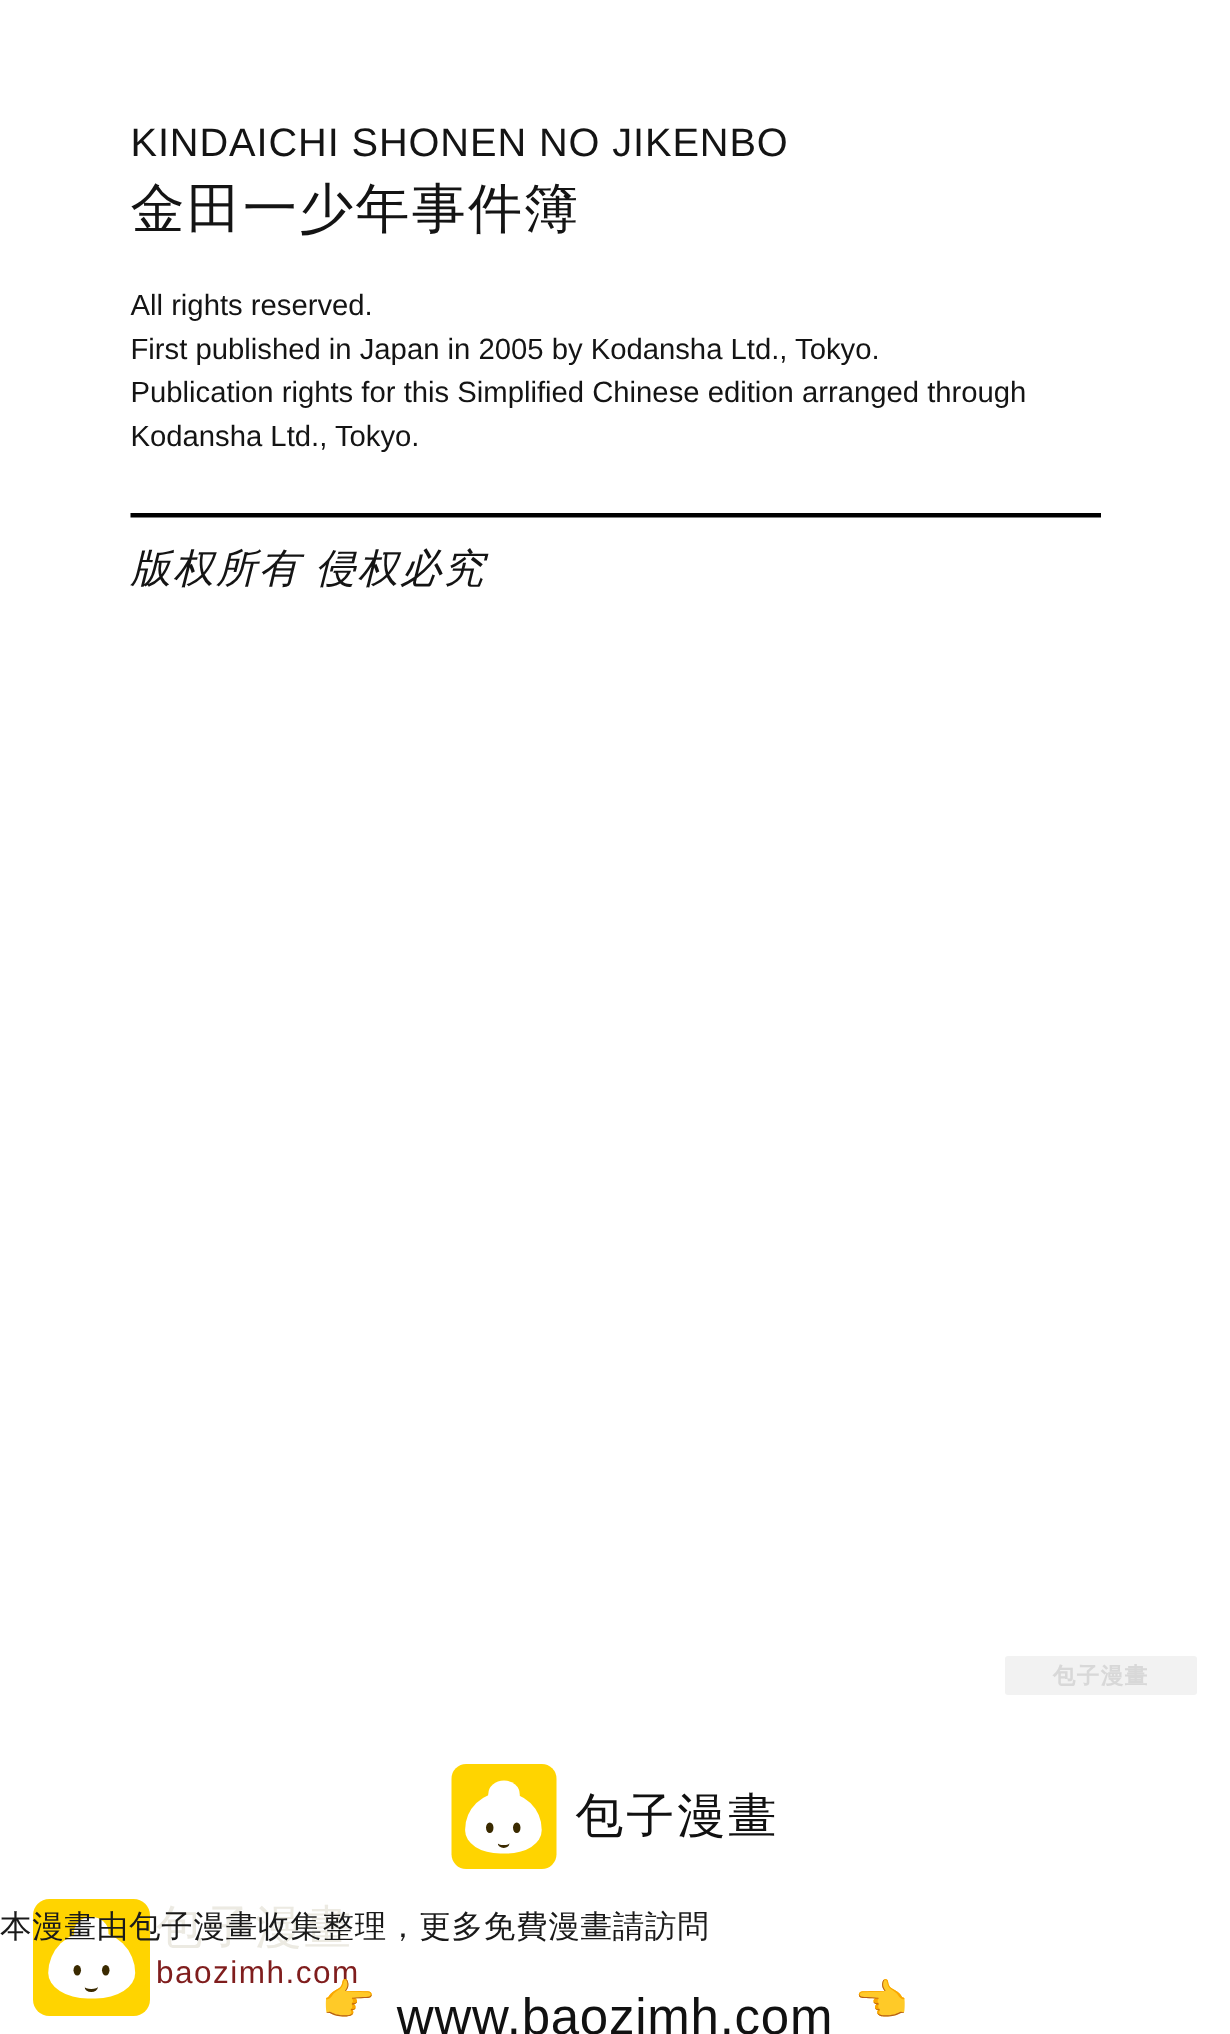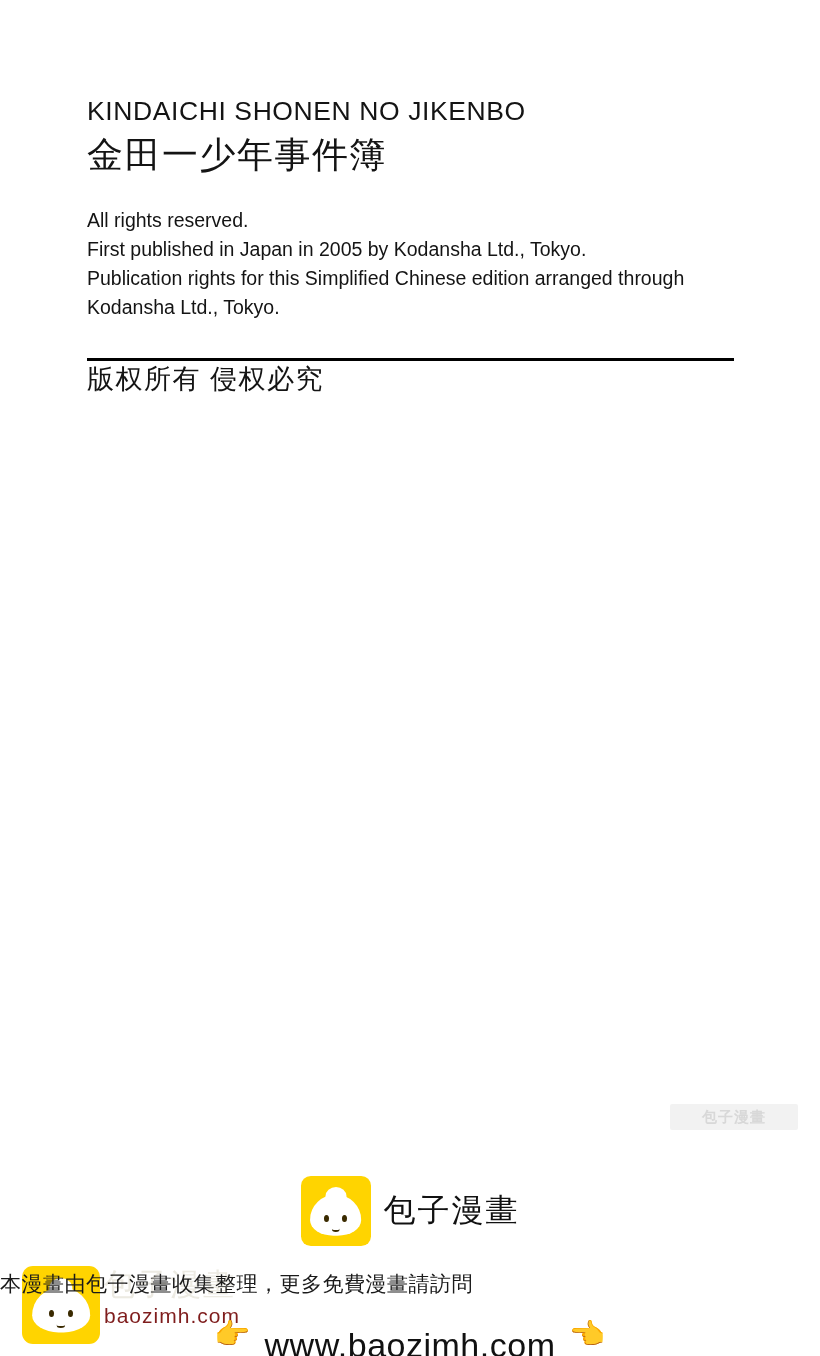--- a/index.html
+++ b/index.html
@@ -13,21 +13,21 @@
     position: relative;
     overflow: hidden;
     font-family: "Liberation Sans", sans-serif;
     color: #111111;
   }
 
   
   .colophon {
     position: absolute;
     left: 87px;
-    top: 96px;
+    top: 80px;
     width: 660px;
   }
   .title-romaji {
     font-size: 26.5px;
     letter-spacing: 0.6px;
     line-height: 1.18;
     white-space: nowrap;
     color: #141414;
   }
   .title-cjk {
@@ -50,23 +50,25 @@
   .rights div.wrapline {
     white-space: normal;
   }
   .rule {
     margin-top: 36px;
     width: 647px;
     height: 3px;
     background: #000000;
   }
   .notice-cjk {
+    margin-top: 16px;
     font-size: 27px;
     letter-spacing: 1.5px;
     color: #141414;
+    font-style: italic;
   }
 
   
   .tencent-mark {
     position: absolute;
     right: 22px;
     top: 1104px;
     width: 128px;
     height: 26px;
     background: #f2f2f2;

